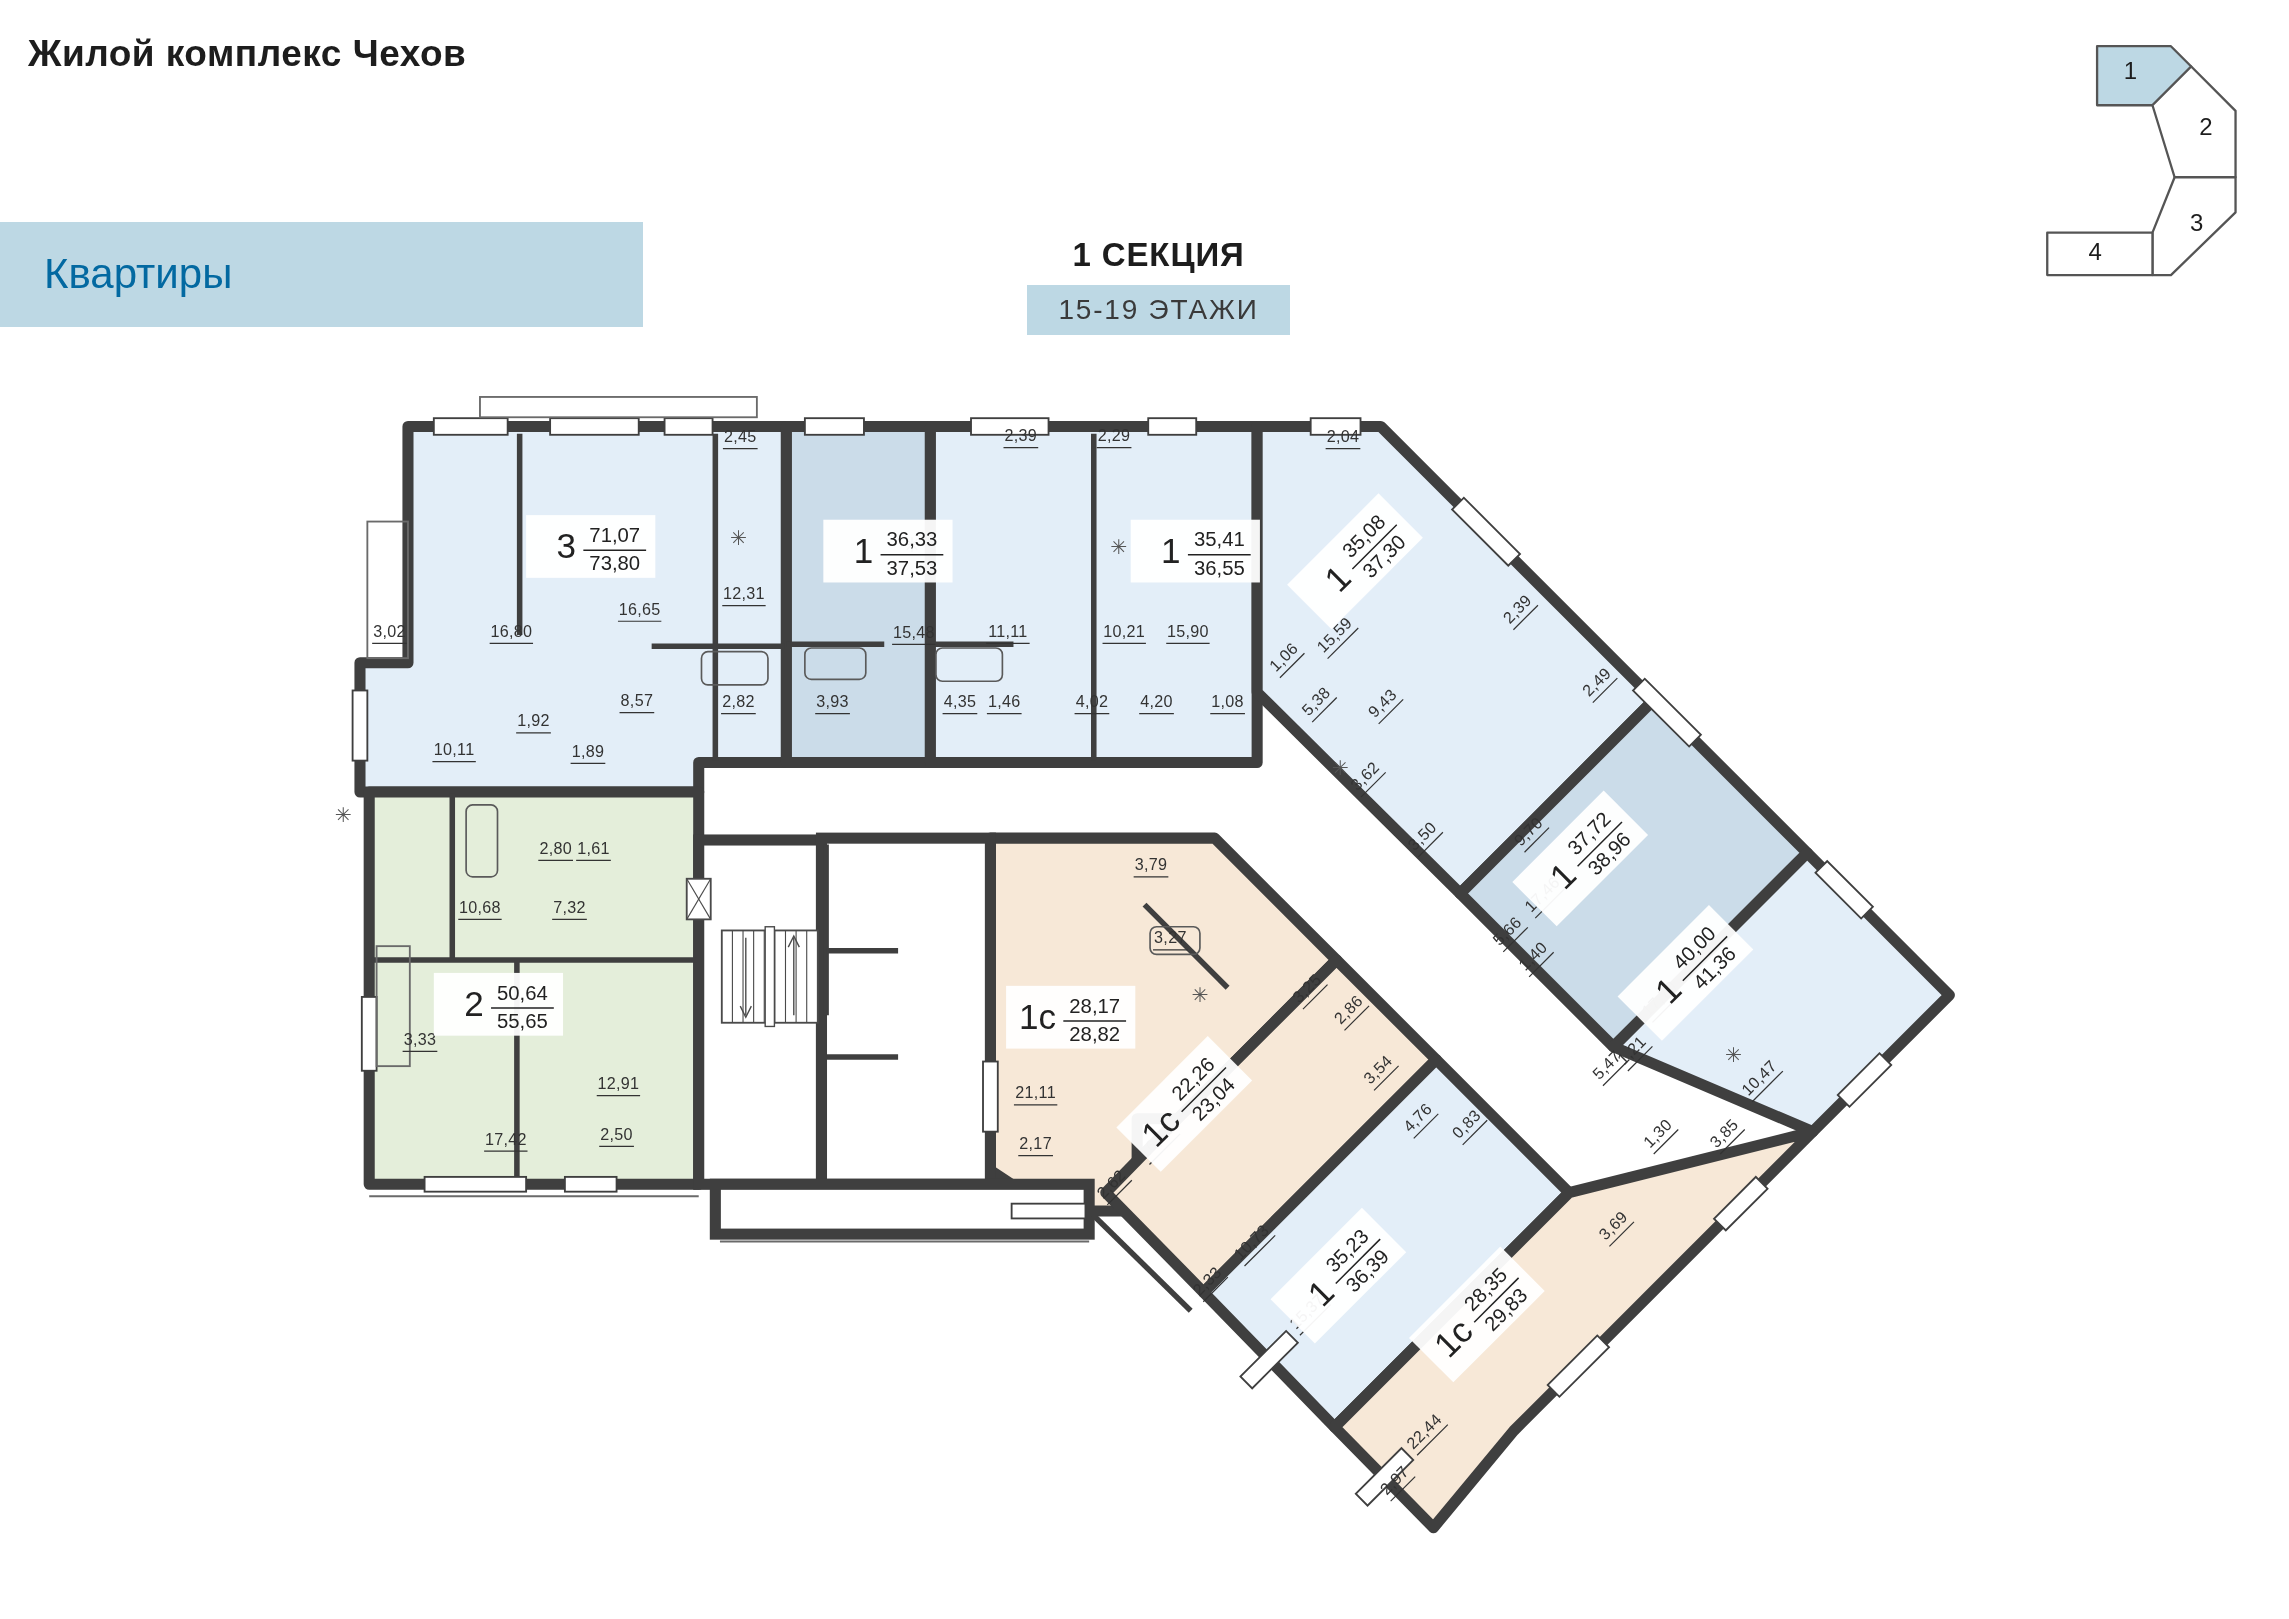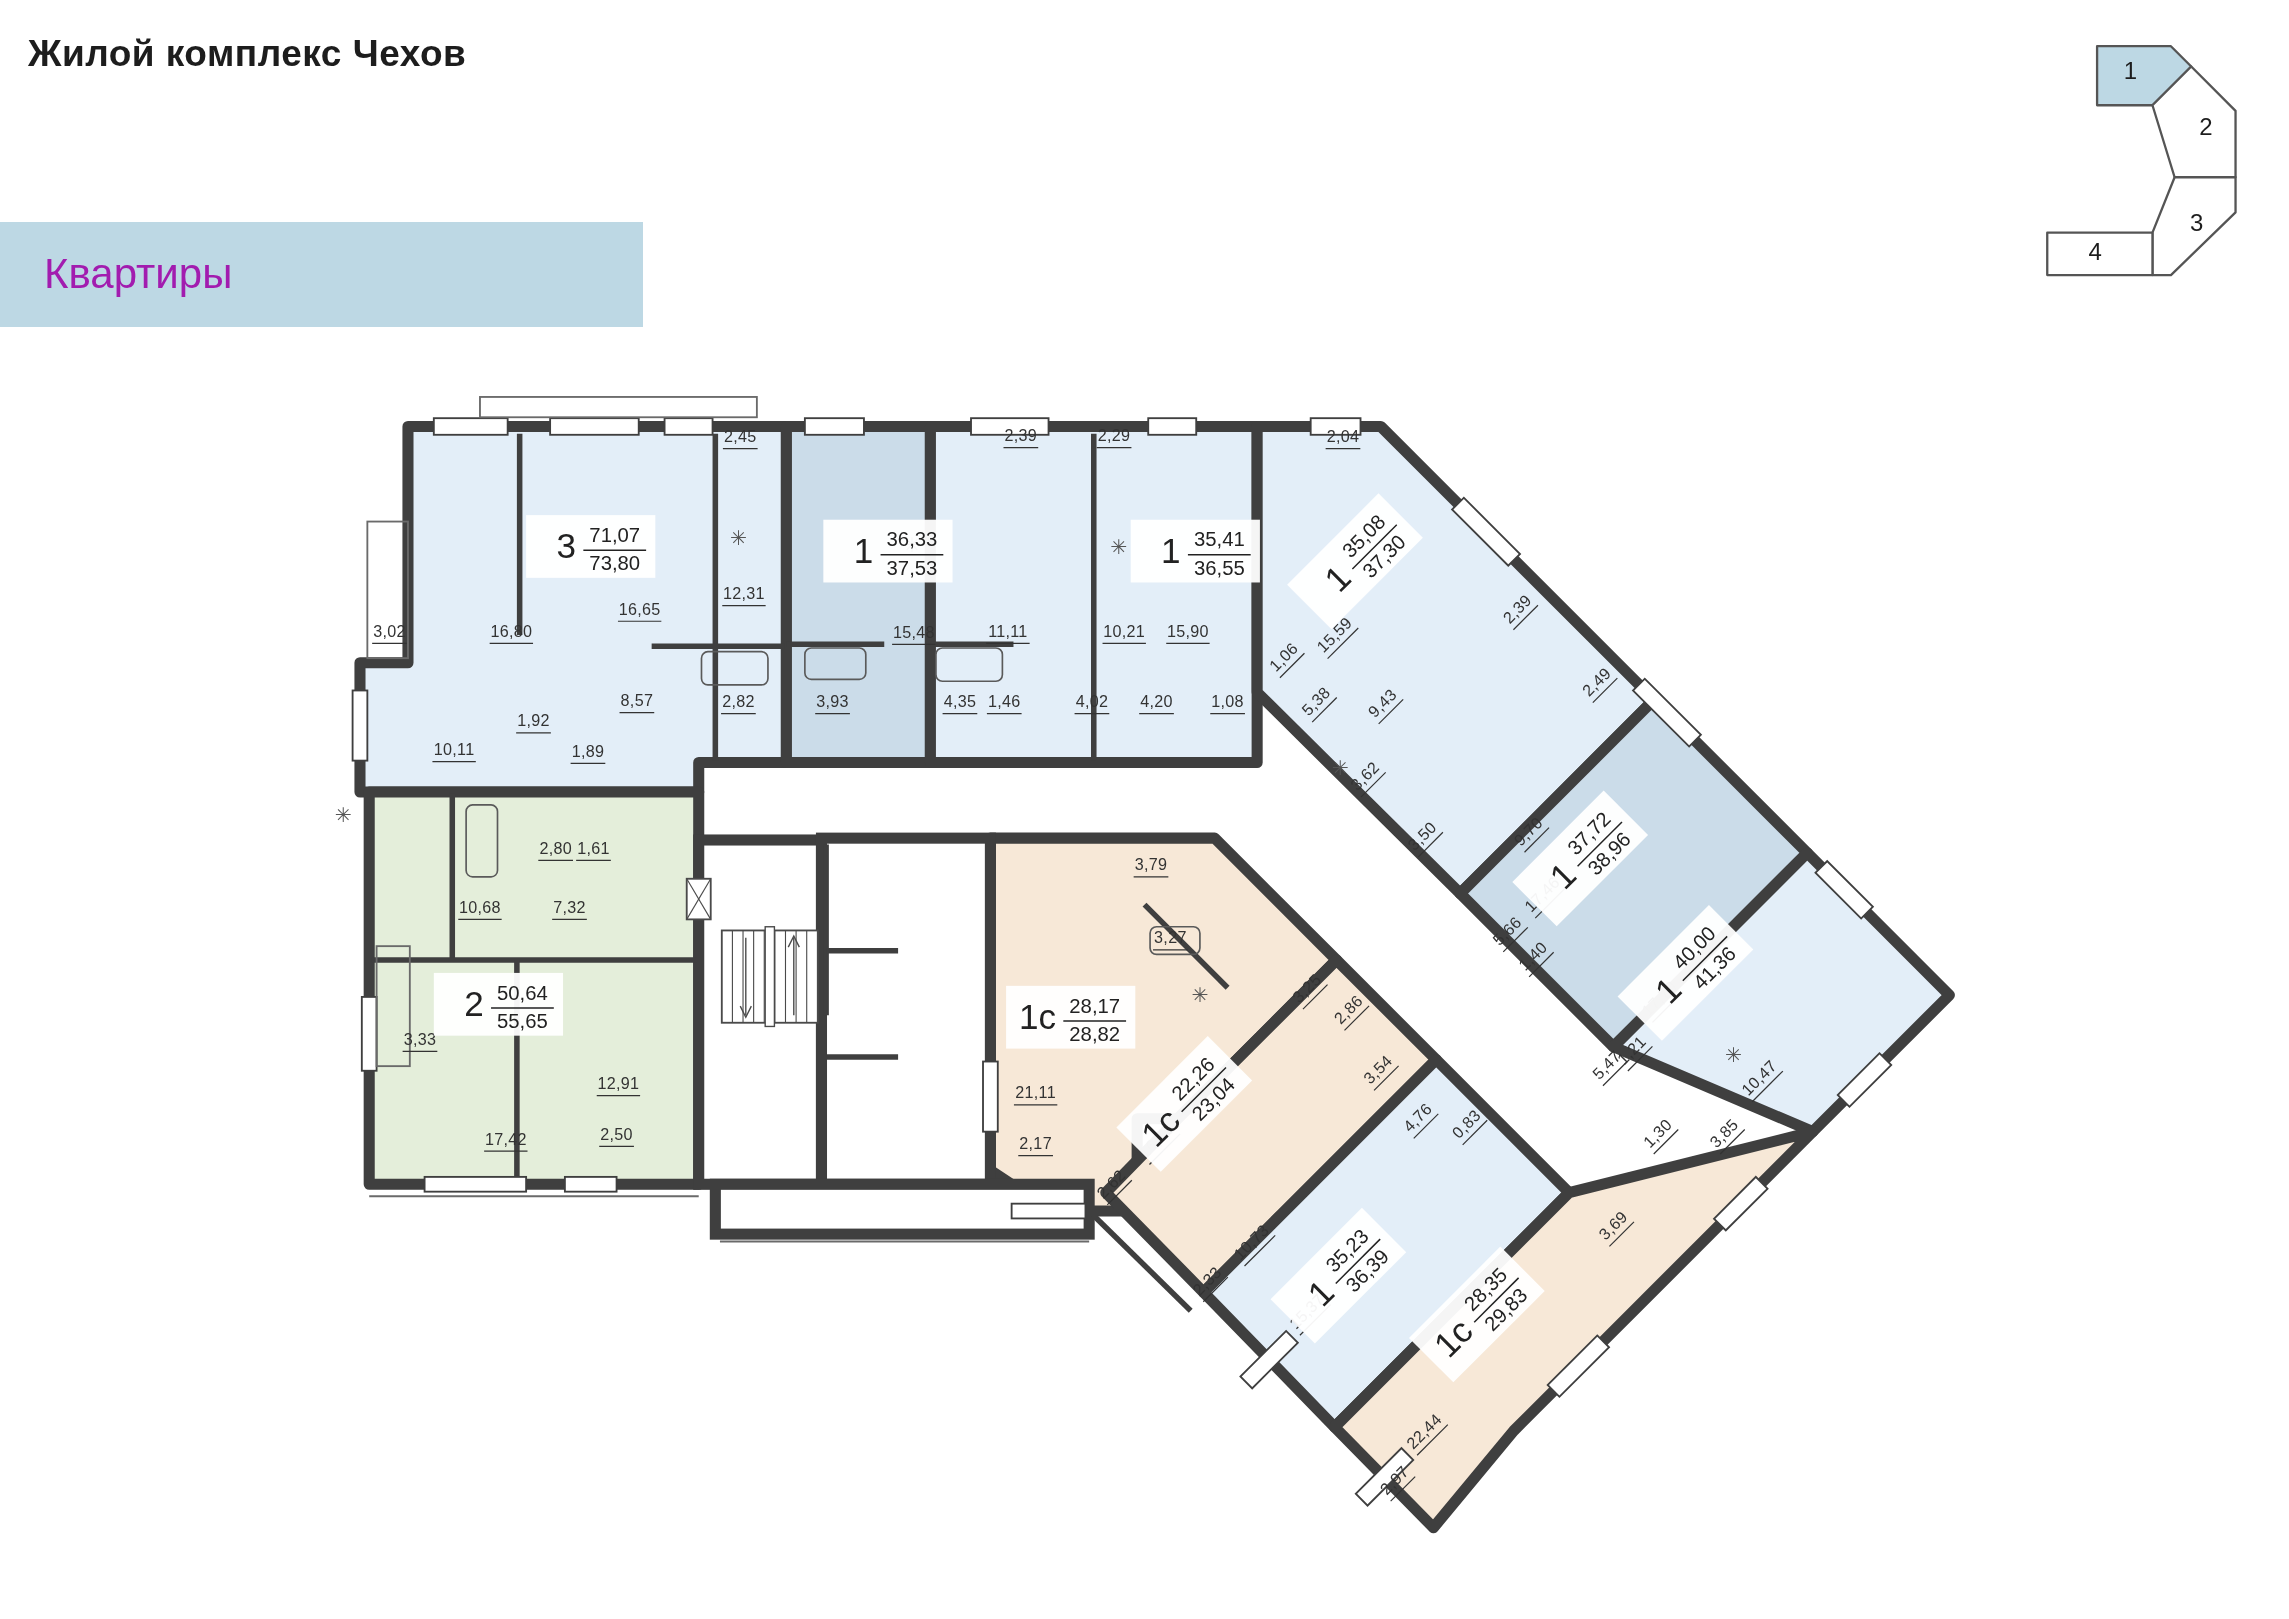--- a/index.html
+++ b/index.html
@@ -1,38 +1,42 @@
 <!DOCTYPE html>
 <html style="font-size:14.8px"><head>
 <meta charset="utf-8">
 <style>
   html,body{margin:0;padding:0;background:#fff;}
   .page{position:relative;width:2290px;height:1620px;background:#fff;overflow:hidden;
         font-family:"Liberation Sans", sans-serif;}
   .page-title{position:absolute;left:28px;top:33px;font-size:37px;font-weight:700;
               color:#1d1d1d;letter-spacing:0.5px;}
   .banner{position:absolute;left:0;top:222px;width:643px;height:105px;}
-  .banner span{display:block;margin:28px 0 0 44px;font-size:42px;font-weight:400;color:#a21caf;}
+  .banner span{display:block;margin:28px 0 0 44px;font-size:42px;font-weight:400;color:#0369a1;}
   .section-head{position:absolute;left:951px;top:236px;width:415px;text-align:center;}
   .section-title{font-size:33px;font-weight:700;color:#1d1d1d;letter-spacing:0.9px;}
   .floors-badge{display:inline-block;margin-top:11px;padding:9.2px 31px;font-size:28px;
                 letter-spacing:1.8px;color:#3a3a3a;}
   svg text{font-family:"Liberation Sans", sans-serif;}
   .dim-text{font-size:17.5px;fill:#333;letter-spacing:.3px;}
   .apt-type{font-size:38px;fill:#222;}
   .apt-area{font-size:22px;fill:#222;}
   .mini-num{font-size:26px;fill:#1d1d1d;}
 </style>
 </head>
 <body>
 
 <div class="page">
   <div class="page-title">Жилой комплекс Чехов</div>
   <div class="banner" style="background: rgb(189, 216, 228);">
     <span>Квартиры</span>
+  </div>
+  <div class="section-head">
+    <div class="section-title">1 СЕКЦИЯ</div>
+    <div class="floors-badge" style="background: rgb(189, 216, 228);">15-19 ЭТАЖИ</div>
   </div>
   <svg id="plan" width="2290" height="1620" viewBox="0 0 2481 1755" style="position:absolute;left:0;top:0;">
     <g id="g-aparts">
         <polygon points="442,462 852,462 852,826 757,826 757,858 390,858 390,718 442,718" fill="#e3eef8" stroke="#3f3f3f" stroke-width="12" stroke-linejoin="round"></polygon>
         <polygon points="852,462 1008,462 1008,826 852,826" fill="#cbdce9" stroke="#3f3f3f" stroke-width="12" stroke-linejoin="round"></polygon>
         <polygon points="1008,462 1362,462 1362,826 1008,826" fill="#e3eef8" stroke="#3f3f3f" stroke-width="12" stroke-linejoin="round"></polygon>
         <polygon points="1362,462 1496,462 1792,758 1582,968 1362,750" fill="#e3eef8" stroke="#3f3f3f" stroke-width="12" stroke-linejoin="round"></polygon>
         <polygon points="1792,758 1958,924 1748,1134 1582,968" fill="#cbdce9" stroke="#3f3f3f" stroke-width="12" stroke-linejoin="round"></polygon>
         <polygon points="1958,924 2112,1078 1964,1226 1748,1134" fill="#e3eef8" stroke="#3f3f3f" stroke-width="12" stroke-linejoin="round"></polygon>
         <polygon points="400,858 757,858 757,1283 400,1283" fill="#e4eeda" stroke="#3f3f3f" stroke-width="12" stroke-linejoin="round"></polygon>

